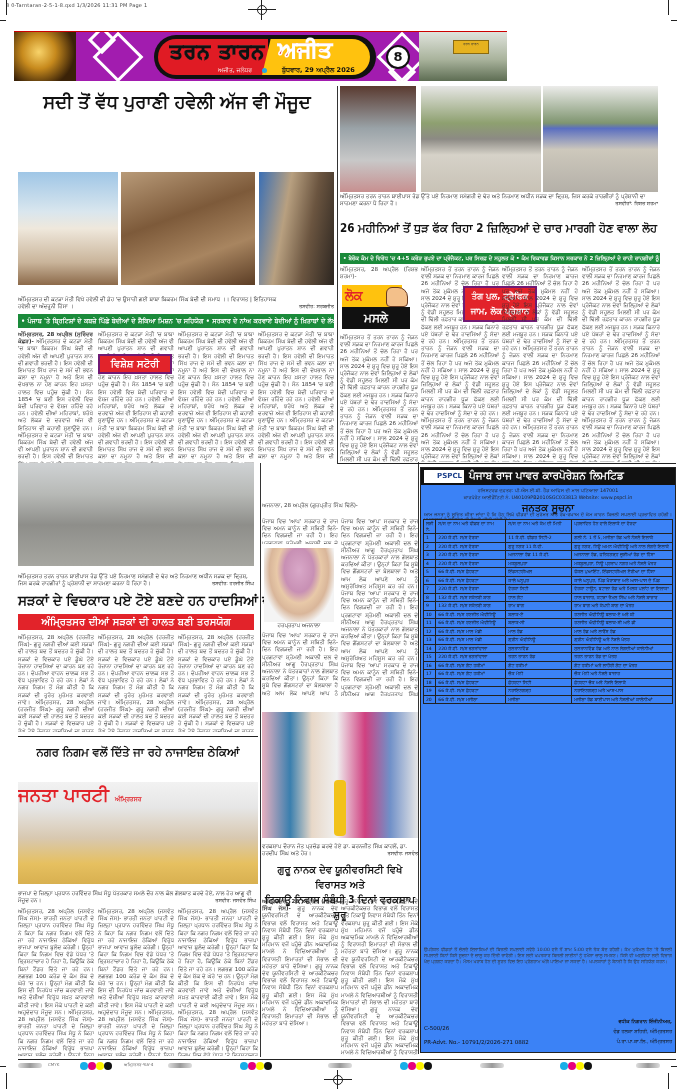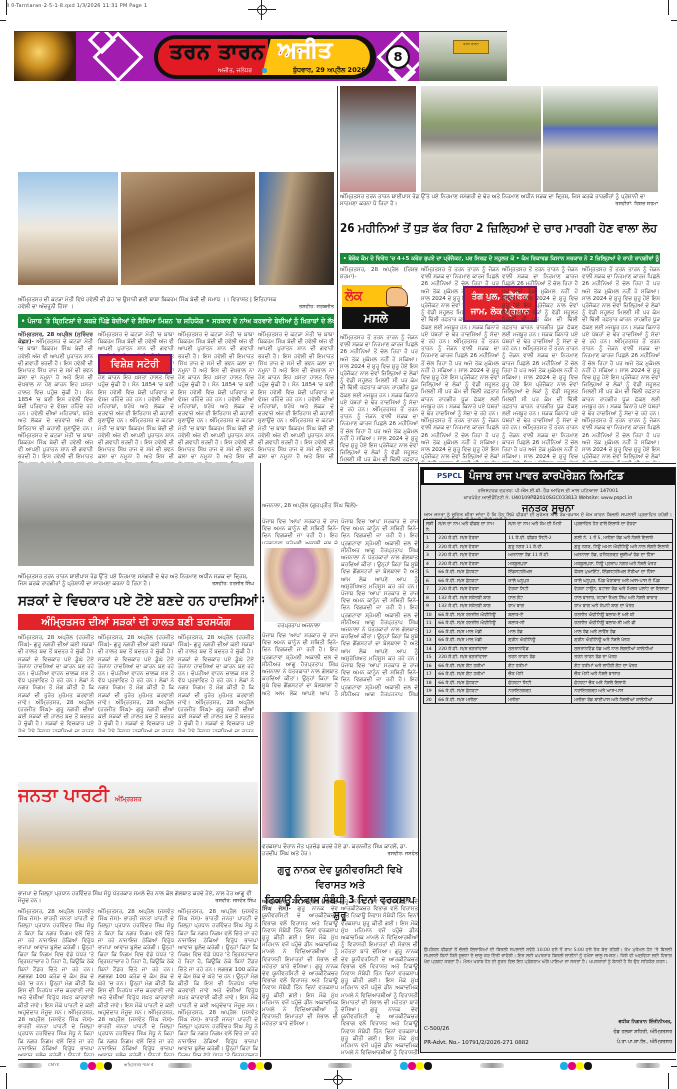--- a/index.html
+++ b/index.html
@@ -18,38 +18,38 @@
   .mh-photo-left { left: 0; top: 0; width: 62px; height: 50px; background: radial-gradient(circle at 40% 40%, #f8d36a 0, #c78a1d 35%, #3a2208 75%); }
   .mh-photo-right { right: 0; top: 0; width: 88px; height: 50px; background: linear-gradient(180deg,#dfe3dc 0,#a9b39c 55%,#5a6a50 100%); }
   .mh-sign { right: 18px; top: 8px; width: 36px; height: 14px; background: #e6b21f; border: 1px solid #8a6a10; font-size: 3.5px; color: #333; text-align: center; line-height: 6px; }
   .mh-diamond { width: 36px; height: 36px; border: 3px solid #fff; transform: rotate(45deg); top: 7px; }
   .mh-pill { left: 140px; top: 3px; width: 222px; height: 44px; border-radius: 22px; background: #111; overflow: hidden; }
   .mh-red { left: 4px; top: 4px; width: 110px; height: 36px; background: #e01b24; border-radius: 18px 0 0 18px; }
   .mh-yellow { left: 108px; top: 4px; width: 108px; height: 36px; background: #ffc20e; border-radius: 0 18px 18px 0; clip-path: polygon(8% 0,100% 0,100% 100%,0 100%); }
   .mh-title1 { left: 16px; top: 4px; font-size: 20px; font-weight: bold; color: #fff; -webkit-text-stroke: 1px #111; letter-spacing: 1px; }
   .mh-title2 { left: 124px; top: 2px; font-size: 22px; font-weight: bold; color: #e01b24; -webkit-text-stroke: 0.8px #fff; }
   .mh-sub1 { left: 64px; top: 31px; font-size: 6px; color: #fff; }
-  .mh-sub2 { left: 128px; top: 31px; font-size: 6.5px; color: #111; font-weight: bold; margin-left: 11px; }
+  .mh-sub2 { left: 128px; top: 31px; font-size: 6.5px; color: #111; font-weight: bold; }
   .mh-dot { left: 108px; top: 33px; width: 5px; height: 5px; border-radius: 50%; background: #27a9e1; }
   .mh-pagecircle { left: 372px; top: 13px; width: 24px; height: 24px; border-radius: 50%; background: #fff; border: 2px solid #111; font-size: 13px; font-weight: bold; text-align: center; line-height: 20px; }
 
   
   .hl-big { font-family: "DejaVu Sans Condensed", "DejaVu Sans", sans-serif; font-weight: bold; color: #111; line-height: 1.05; }
   .img { background: #bbb; overflow: hidden; }
   .caption { font-size: 5.5px; line-height: 7px; color: #222; }
   .credit { font-size: 5px; text-align: right; }
   .green-bar { background: #1a8a3a; color: #fff; font-size: 6.5px; font-weight: bold; white-space: nowrap; overflow: hidden; line-height: 14px; padding-left: 3px; }
   .red-bar { background: #e2232a; color: #fff; font-weight: bold; text-align: center; }
   .body-text { font-size: 5.5px; line-height: 7.2px; color: #333; text-align: justify; overflow: hidden; }
   .col-rule { background: #333; width: 1px; }
   .hr { background: #222; height: 1px; }
   .box-red { background: #e2232a; color: #fff; font-weight: bold; text-align: center; border: 2px solid #701a75; }
 
   
-  .ad { left: 420px; top: 467px; width: 256px; height: 586px; border: 1px solid #222; background: #e5e5e5; }
+  .ad { left: 420px; top: 467px; width: 256px; height: 586px; border: 1px solid #222; background: #3b82f6; }
   .ad-head { left: 0; top: 0; width: 254px; height: 17px; background: #111; }
   .ad-logo { left: 3px; top: 2px; width: 40px; height: 13px; background: #fff; font-size: 7px; font-weight: bold; color: #1b3f8a; line-height: 13px; text-align: right; padding-right: 2px; }
   .ad-title { left: 48px; top: 1px; font-size: 10.5px; font-weight: bold; color: #fff; white-space: nowrap; }
   .ad-line { left: 0; width: 254px; font-size: 4.8px; text-align: center; color: #222; }
   .ad-notice { left: 0; width: 254px; text-align: center; font-size: 10px; font-weight: bold; color: #111; }
   .ad-table { left: 2px; top: 51px; width: 250px; border-collapse: collapse; font-size: 4.5px; }
   .ad-table td, .ad-table th { border: 1px solid #222; padding: 1px 2px; vertical-align: top; text-align: left; font-weight: normal; line-height: 5.5px; }
   .ad-footer-text { left: 3px; top: 479px; width: 248px; height: 75px; font-size: 4.5px; line-height: 6.2px; color: #333; text-align: justify; overflow: hidden; }
   .cmyk-dot { width: 8px; height: 8px; border-radius: 50%; }
   .gray-bar { height: 5px; border-radius: 3px; background: linear-gradient(90deg,#ddd,#999,#ddd); }
@@ -81,20 +81,21 @@
     <div class="abs mh-dot"></div>
     <div class="abs mh-sub2">ਬੁੱਧਵਾਰ, 29 ਅਪ੍ਰੈਲ 2026</div>
   </div>
   <div class="abs mh-pagecircle">8</div>
   <div class="abs mh-photo-right">
     <div class="abs mh-sign">ਤਰਨ ਤਾਰਨ</div>
   </div>
 </div>
 
 <div class="abs hl-big" style="left:22px;top:90px;width:310px;font-size:18px;text-align:center;">
+  <div style="margin-top:3px;">ਸਦੀ ਤੋਂ ਵੱਧ ਪੁਰਾਣੀ ਹਵੇਲੀ ਅੱਜ ਵੀ ਮੌਜੂਦ</div>
 </div>
 <div class="abs img" style="left:18px;top:172px;width:100px;height:113px;background:linear-gradient(180deg,#9fc6e6 0,#d9e6ee 35%,#efe8dc 50%,#c9b49a 80%,#8c6a4a 100%);"></div>
 <div class="abs img" style="left:121px;top:172px;width:134px;height:113px;background:linear-gradient(160deg,#b89a78 0,#7d5a3a 40%,#a88560 70%,#5b3d25 100%);"></div>
 <div class="abs img" style="left:259px;top:172px;width:75px;height:113px;background:linear-gradient(100deg,#3a6fb5 0,#b8a080 35%,#6b5540 65%,#2b2520 100%);"></div>
 <div class="abs caption" style="left:18px;top:296px;width:270px;">ਅੰਮ੍ਰਿਤਸਰ ਦੀ ਕਟੜਾ ਮੋਤੀ ਵਿਖੇ ਹਵੇਲੀ ਦੀ ਡੇਹ 'ਚ ਉਸਾਰੀ ਗਈ ਬਾਬਾ ਬਿਕਰਮ ਸਿੰਘ ਬੇਦੀ ਦੀ ਸਮਾਧ ।। ਵਿਰਾਸਤ | ਇਤਿਹਾਸਕ ਹਵੇਲੀ ਦਾ ਅੰਦਰੂਨੀ ਹਿੱਸਾ ।</div>
 <div class="abs caption credit" style="left:280px;top:303px;width:54px;">ਤਸਵੀਰ: ਸਰਬਜੀਤ</div>
 <div class="abs green-bar" style="left:18px;top:314px;width:316px;">• ਪੰਜਾਬ 'ਤੇ ਬ੍ਰਿਟਿਸ਼ਾਂ ਦੇ ਕਬਜ਼ੇ ਪਿੱਛੇ ਬੇਦੀਆਂ ਦੇ ਸ਼ੈਕਿਆ ਮਿਸ਼ਨ 'ਚ ਸਹਿਯੋਗ  • ਸਰਕਾਰ ਦੇ ਨਾਂਅ ਕਰਵਾਏ ਬੇਦੀਆਂ ਨੂੰ ਖ਼ਿਤਾਬਾਂ ਦੇ ਲੱਖ 'ਚ ਬੇਦੀ ਕੰਮਾ ਦਾ ਇਕੱਠ ਬਣਾਇਆ</div>
 
 <div class="abs body-text" style="left:18px;top:331px;width:75px;height:226px;"><b>ਅੰਮ੍ਰਿਤਸਰ, 28 ਅਪ੍ਰੈਲ (ਸੁਰਿੰਦਰ ਕੋਛੜ)-</b> <span>ਅੰਮ੍ਰਿਤਸਰ ਦੇ ਕਟੜਾ ਮੋਤੀ 'ਚ ਬਾਬਾ ਬਿਕਰਮ ਸਿੰਘ ਬੇਦੀ ਦੀ ਹਵੇਲੀ ਅੱਜ ਵੀ ਆਪਣੀ ਪੁਰਾਤਨ ਸ਼ਾਨ ਦੀ ਗਵਾਹੀ ਭਰਦੀ ਹੈ। ਇਸ ਹਵੇਲੀ ਦੀ ਇਮਾਰਤ ਸਿੱਖ ਰਾਜ ਦੇ ਸਮੇਂ ਦੀ ਭਵਨ ਕਲਾ ਦਾ ਨਮੂਨਾ ਹੈ ਅਤੇ ਇਸ ਦੀ ਦੇਖਭਾਲ ਨਾ ਹੋਣ ਕਾਰਨ ਇਹ ਖ਼ਸਤਾ ਹਾਲਤ ਵਿਚ ਪਹੁੰਚ ਚੁੱਕੀ ਹੈ। ਸੰਨ 1854 'ਚ ਬਣੀ ਇਸ ਹਵੇਲੀ ਵਿਚ ਬੇਦੀ ਪਰਿਵਾਰ ਦੇ ਵੰਸ਼ਜ ਰਹਿੰਦੇ ਰਹੇ ਹਨ। ਹਵੇਲੀ ਦੀਆਂ ਮਹਿਰਾਬਾਂ, ਝਰੋਖੇ ਅਤੇ ਲੱਕੜ ਦੇ ਦਰਵਾਜ਼ੇ ਅੱਜ ਵੀ ਇਤਿਹਾਸ ਦੀ ਕਹਾਣੀ ਸੁਣਾਉਂਦੇ ਹਨ।</span> <span>ਅੰਮ੍ਰਿਤਸਰ ਦੇ ਕਟੜਾ ਮੋਤੀ 'ਚ ਬਾਬਾ ਬਿਕਰਮ ਸਿੰਘ ਬੇਦੀ ਦੀ ਹਵੇਲੀ ਅੱਜ ਵੀ ਆਪਣੀ ਪੁਰਾਤਨ ਸ਼ਾਨ ਦੀ ਗਵਾਹੀ ਭਰਦੀ ਹੈ। ਇਸ ਹਵੇਲੀ ਦੀ ਇਮਾਰਤ ਸਿੱਖ ਰਾਜ ਦੇ ਸਮੇਂ ਦੀ ਭਵਨ ਕਲਾ ਦਾ ਨਮੂਨਾ ਹੈ ਅਤੇ ਇਸ ਦੀ ਦੇਖਭਾਲ ਨਾ ਹੋਣ ਕਾਰਨ ਇਹ ਖ਼ਸਤਾ ਹਾਲਤ ਵਿਚ ਪਹੁੰਚ ਚੁੱਕੀ ਹੈ। ਸੰਨ 1854 'ਚ ਬਣੀ ਇਸ ਹਵੇਲੀ ਵਿਚ ਬੇਦੀ ਪਰਿਵਾਰ ਦੇ ਵੰਸ਼ਜ ਰਹਿੰਦੇ ਰਹੇ ਹਨ। ਹਵੇਲੀ ਦੀਆਂ ਮਹਿਰਾਬਾਂ, ਝਰੋਖੇ ਅਤੇ ਲੱਕੜ ਦੇ ਦਰਵਾਜ਼ੇ ਅੱਜ ਵੀ ਇਤਿਹਾਸ ਦੀ ਕਹਾਣੀ ਸੁਣਾਉਂਦੇ ਹਨ।</span></div>
 <div class="abs body-text" style="left:98px;top:331px;width:76px;height:226px;"><span>ਅੰਮ੍ਰਿਤਸਰ ਦੇ ਕਟੜਾ ਮੋਤੀ 'ਚ ਬਾਬਾ ਬਿਕਰਮ ਸਿੰਘ ਬੇਦੀ ਦੀ ਹਵੇਲੀ ਅੱਜ ਵੀ ਆਪਣੀ ਪੁਰਾਤਨ ਸ਼ਾਨ ਦੀ ਗਵਾਹੀ ਭਰਦੀ ਹੈ। ਇਸ ਹਵੇਲੀ ਦੀ ਇਮਾਰਤ ਸਿੱਖ ਰਾਜ ਦੇ ਸਮੇਂ ਦੀ ਭਵਨ ਕਲਾ ਦਾ ਨਮੂਨਾ ਹੈ ਅਤੇ ਇਸ ਦੀ ਦੇਖਭਾਲ ਨਾ ਹੋਣ ਕਾਰਨ ਇਹ ਖ਼ਸਤਾ ਹਾਲਤ ਵਿਚ ਪਹੁੰਚ ਚੁੱਕੀ ਹੈ। ਸੰਨ 1854 'ਚ ਬਣੀ ਇਸ ਹਵੇਲੀ ਵਿਚ ਬੇਦੀ ਪਰਿਵਾਰ ਦੇ ਵੰਸ਼ਜ ਰਹਿੰਦੇ ਰਹੇ ਹਨ। ਹਵੇਲੀ ਦੀਆਂ ਮਹਿਰਾਬਾਂ, ਝਰੋਖੇ ਅਤੇ ਲੱਕੜ ਦੇ ਦਰਵਾਜ਼ੇ ਅੱਜ ਵੀ ਇਤਿਹਾਸ ਦੀ ਕਹਾਣੀ ਸੁਣਾਉਂਦੇ ਹਨ।</span> <span>ਅੰਮ੍ਰਿਤਸਰ ਦੇ ਕਟੜਾ ਮੋਤੀ 'ਚ ਬਾਬਾ ਬਿਕਰਮ ਸਿੰਘ ਬੇਦੀ ਦੀ ਹਵੇਲੀ ਅੱਜ ਵੀ ਆਪਣੀ ਪੁਰਾਤਨ ਸ਼ਾਨ ਦੀ ਗਵਾਹੀ ਭਰਦੀ ਹੈ। ਇਸ ਹਵੇਲੀ ਦੀ ਇਮਾਰਤ ਸਿੱਖ ਰਾਜ ਦੇ ਸਮੇਂ ਦੀ ਭਵਨ ਕਲਾ ਦਾ ਨਮੂਨਾ ਹੈ ਅਤੇ ਇਸ ਦੀ ਦੇਖਭਾਲ ਨਾ ਹੋਣ ਕਾਰਨ ਇਹ ਖ਼ਸਤਾ ਹਾਲਤ ਵਿਚ ਪਹੁੰਚ ਚੁੱਕੀ ਹੈ। ਸੰਨ 1854 'ਚ ਬਣੀ ਇਸ ਹਵੇਲੀ ਵਿਚ ਬੇਦੀ ਪਰਿਵਾਰ ਦੇ ਵੰਸ਼ਜ ਰਹਿੰਦੇ ਰਹੇ ਹਨ। ਹਵੇਲੀ ਦੀਆਂ ਮਹਿਰਾਬਾਂ, ਝਰੋਖੇ ਅਤੇ ਲੱਕੜ ਦੇ ਦਰਵਾਜ਼ੇ ਅੱਜ ਵੀ ਇਤਿਹਾਸ ਦੀ ਕਹਾਣੀ ਸੁਣਾਉਂਦੇ ਹਨ।</span></div>
@@ -106,20 +107,21 @@
 <div class="abs caption" style="left:18px;top:573px;width:236px;">ਅੰਮ੍ਰਿਤਸਰ ਤਰਨ ਤਾਰਨ ਬਾਈਪਾਸ ਰੋਡ ਉੱਤੇ ਪਏ ਨਿਰਮਾਣ ਸਮੱਗਰੀ ਦੇ ਢੇਰ ਅਤੇ ਨਿਰਮਾਣ ਅਧੀਨ ਸੜਕ ਦਾ ਦ੍ਰਿਸ਼, ਜਿਸ ਕਰਕੇ ਰਾਹਗੀਰਾਂ ਨੂੰ ਪ੍ਰੇਸ਼ਾਨੀ ਦਾ ਸਾਹਮਣਾ ਕਰਨਾ ਪੈ ਰਿਹਾ ਹੈ।</div>
 <div class="abs caption credit" style="left:180px;top:580px;width:74px;">ਤਸਵੀਰ: ਹਰਜੀਤ ਸਿੰਘ</div>
 <div class="abs hl-big" style="left:18px;top:593px;width:240px;font-size:13.5px;white-space:nowrap;">ਸੜਕਾਂ ਦੇ ਵਿਚਕਾਰ ਪਏ ਟੋਏ ਬਣਦੇ ਹਨ ਹਾਦਸਿਆਂ ਦਾ ਸਬੱਬ</div>
 <div class="abs red-bar" style="left:18px;top:614px;width:236px;height:16px;font-size:10px;line-height:16px;">ਅੰਮ੍ਰਿਤਸਰ ਦੀਆਂ ਸੜਕਾਂ ਦੀ ਹਾਲਤ ਬਣੀ ਤਰਸਯੋਗ</div>
 <div class="abs body-text" style="left:18px;top:634px;width:76px;height:98px;"><span>ਅੰਮ੍ਰਿਤਸਰ, 28 ਅਪ੍ਰੈਲ (ਹਰਜੀਤ ਸਿੰਘ)- ਗੁਰੂ ਨਗਰੀ ਦੀਆਂ ਕਈ ਸੜਕਾਂ ਦੀ ਹਾਲਤ ਬਦ ਤੋਂ ਬਦਤਰ ਹੋ ਚੁੱਕੀ ਹੈ। ਸੜਕਾਂ ਦੇ ਵਿਚਕਾਰ ਪਏ ਡੂੰਘੇ ਟੋਏ ਰੋਜ਼ਾਨਾ ਹਾਦਸਿਆਂ ਦਾ ਕਾਰਨ ਬਣ ਰਹੇ ਹਨ। ਦੋਪਹੀਆ ਵਾਹਨ ਚਾਲਕ ਸਭ ਤੋਂ ਵੱਧ ਪ੍ਰਭਾਵਿਤ ਹੋ ਰਹੇ ਹਨ। ਲੋਕਾਂ ਨੇ ਨਗਰ ਨਿਗਮ ਤੋਂ ਮੰਗ ਕੀਤੀ ਹੈ ਕਿ ਸੜਕਾਂ ਦੀ ਤੁਰੰਤ ਮੁਰੰਮਤ ਕਰਵਾਈ ਜਾਵੇ।</span> <span>ਅੰਮ੍ਰਿਤਸਰ, 28 ਅਪ੍ਰੈਲ (ਹਰਜੀਤ ਸਿੰਘ)- ਗੁਰੂ ਨਗਰੀ ਦੀਆਂ ਕਈ ਸੜਕਾਂ ਦੀ ਹਾਲਤ ਬਦ ਤੋਂ ਬਦਤਰ ਹੋ ਚੁੱਕੀ ਹੈ। ਸੜਕਾਂ ਦੇ ਵਿਚਕਾਰ ਪਏ ਡੂੰਘੇ ਟੋਏ ਰੋਜ਼ਾਨਾ ਹਾਦਸਿਆਂ ਦਾ ਕਾਰਨ ਬਣ ਰਹੇ ਹਨ। ਦੋਪਹੀਆ ਵਾਹਨ ਚਾਲਕ ਸਭ ਤੋਂ ਵੱਧ ਪ੍ਰਭਾਵਿਤ ਹੋ ਰਹੇ ਹਨ। ਲੋਕਾਂ ਨੇ ਨਗਰ ਨਿਗਮ ਤੋਂ ਮੰਗ ਕੀਤੀ ਹੈ ਕਿ ਸੜਕਾਂ ਦੀ ਤੁਰੰਤ ਮੁਰੰਮਤ ਕਰਵਾਈ ਜਾਵੇ।</span></div>
 <div class="abs body-text" style="left:98px;top:634px;width:76px;height:98px;"><span>ਅੰਮ੍ਰਿਤਸਰ, 28 ਅਪ੍ਰੈਲ (ਹਰਜੀਤ ਸਿੰਘ)- ਗੁਰੂ ਨਗਰੀ ਦੀਆਂ ਕਈ ਸੜਕਾਂ ਦੀ ਹਾਲਤ ਬਦ ਤੋਂ ਬਦਤਰ ਹੋ ਚੁੱਕੀ ਹੈ। ਸੜਕਾਂ ਦੇ ਵਿਚਕਾਰ ਪਏ ਡੂੰਘੇ ਟੋਏ ਰੋਜ਼ਾਨਾ ਹਾਦਸਿਆਂ ਦਾ ਕਾਰਨ ਬਣ ਰਹੇ ਹਨ। ਦੋਪਹੀਆ ਵਾਹਨ ਚਾਲਕ ਸਭ ਤੋਂ ਵੱਧ ਪ੍ਰਭਾਵਿਤ ਹੋ ਰਹੇ ਹਨ। ਲੋਕਾਂ ਨੇ ਨਗਰ ਨਿਗਮ ਤੋਂ ਮੰਗ ਕੀਤੀ ਹੈ ਕਿ ਸੜਕਾਂ ਦੀ ਤੁਰੰਤ ਮੁਰੰਮਤ ਕਰਵਾਈ ਜਾਵੇ।</span> <span>ਅੰਮ੍ਰਿਤਸਰ, 28 ਅਪ੍ਰੈਲ (ਹਰਜੀਤ ਸਿੰਘ)- ਗੁਰੂ ਨਗਰੀ ਦੀਆਂ ਕਈ ਸੜਕਾਂ ਦੀ ਹਾਲਤ ਬਦ ਤੋਂ ਬਦਤਰ ਹੋ ਚੁੱਕੀ ਹੈ। ਸੜਕਾਂ ਦੇ ਵਿਚਕਾਰ ਪਏ ਡੂੰਘੇ ਟੋਏ ਰੋਜ਼ਾਨਾ ਹਾਦਸਿਆਂ ਦਾ ਕਾਰਨ ਬਣ ਰਹੇ ਹਨ। ਦੋਪਹੀਆ ਵਾਹਨ ਚਾਲਕ ਸਭ ਤੋਂ ਵੱਧ ਪ੍ਰਭਾਵਿਤ ਹੋ ਰਹੇ ਹਨ। ਲੋਕਾਂ ਨੇ ਨਗਰ ਨਿਗਮ ਤੋਂ ਮੰਗ ਕੀਤੀ ਹੈ ਕਿ ਸੜਕਾਂ ਦੀ ਤੁਰੰਤ ਮੁਰੰਮਤ ਕਰਵਾਈ ਜਾਵੇ।</span></div>
 <div class="abs body-text" style="left:178px;top:634px;width:76px;height:98px;"><span>ਅੰਮ੍ਰਿਤਸਰ, 28 ਅਪ੍ਰੈਲ (ਹਰਜੀਤ ਸਿੰਘ)- ਗੁਰੂ ਨਗਰੀ ਦੀਆਂ ਕਈ ਸੜਕਾਂ ਦੀ ਹਾਲਤ ਬਦ ਤੋਂ ਬਦਤਰ ਹੋ ਚੁੱਕੀ ਹੈ। ਸੜਕਾਂ ਦੇ ਵਿਚਕਾਰ ਪਏ ਡੂੰਘੇ ਟੋਏ ਰੋਜ਼ਾਨਾ ਹਾਦਸਿਆਂ ਦਾ ਕਾਰਨ ਬਣ ਰਹੇ ਹਨ। ਦੋਪਹੀਆ ਵਾਹਨ ਚਾਲਕ ਸਭ ਤੋਂ ਵੱਧ ਪ੍ਰਭਾਵਿਤ ਹੋ ਰਹੇ ਹਨ। ਲੋਕਾਂ ਨੇ ਨਗਰ ਨਿਗਮ ਤੋਂ ਮੰਗ ਕੀਤੀ ਹੈ ਕਿ ਸੜਕਾਂ ਦੀ ਤੁਰੰਤ ਮੁਰੰਮਤ ਕਰਵਾਈ ਜਾਵੇ।</span> <span>ਅੰਮ੍ਰਿਤਸਰ, 28 ਅਪ੍ਰੈਲ (ਹਰਜੀਤ ਸਿੰਘ)- ਗੁਰੂ ਨਗਰੀ ਦੀਆਂ ਕਈ ਸੜਕਾਂ ਦੀ ਹਾਲਤ ਬਦ ਤੋਂ ਬਦਤਰ ਹੋ ਚੁੱਕੀ ਹੈ। ਸੜਕਾਂ ਦੇ ਵਿਚਕਾਰ ਪਏ ਡੂੰਘੇ ਟੋਏ ਰੋਜ਼ਾਨਾ ਹਾਦਸਿਆਂ ਦਾ ਕਾਰਨ ਬਣ ਰਹੇ ਹਨ। ਦੋਪਹੀਆ ਵਾਹਨ ਚਾਲਕ ਸਭ ਤੋਂ ਵੱਧ ਪ੍ਰਭਾਵਿਤ ਹੋ ਰਹੇ ਹਨ। ਲੋਕਾਂ ਨੇ ਨਗਰ ਨਿਗਮ ਤੋਂ ਮੰਗ ਕੀਤੀ ਹੈ ਕਿ ਸੜਕਾਂ ਦੀ ਤੁਰੰਤ ਮੁਰੰਮਤ ਕਰਵਾਈ ਜਾਵੇ।</span></div>
 <div class="abs hr" style="left:18px;top:736px;width:240px;"></div>
 
 <div class="abs hl-big" style="left:18px;top:744px;width:240px;font-size:11.5px;text-align:center;line-height:16px;">
+  <div>ਨਗਰ ਨਿਗਮ ਵਲੋਂ ਦਿੱਤੇ ਜਾ ਰਹੇ ਨਾਜਾਇਜ਼ ਠੇਕਿਆਂ</div>
 </div>
 <div class="abs img" style="left:18px;top:782px;width:240px;height:102px;background:linear-gradient(180deg,#f2f2f2 0,#e6e6e6 25%,#d8c8b0 55%,#e6c060 80%,#d8b050 100%);">
   <div class="abs" style="left:0;top:2px;font-size:18px;font-weight:bold;color:#e2232a;white-space:nowrap;"><span>ਜਨਤਾ ਪਾਰਟੀ</span> <span style="font-size:6px;color:#e2232a;">ਅੰਮ੍ਰਿਤਸਰ</span></div>
 </div>
 <div class="abs caption" style="left:18px;top:890px;width:240px;">ਭਾਜਪਾ ਦੇ ਜ਼ਿਲ੍ਹਾ ਪ੍ਰਧਾਨ ਹਰਵਿੰਦਰ ਸਿੰਘ ਸੰਧੂ ਪੱਤਰਕਾਰ ਸਮਲੇ ਦੌਰ ਨਾਲ ਕੋਲ ਗੱਲਬਾਤ ਕਰਦੇ ਹੋਏ, ਨਾਲ ਹੋਰ ਆਗੂ ਵੀ ਮੌਜੂਦ ਹਨ।</div>
 <div class="abs caption credit" style="left:180px;top:897px;width:76px;">ਤਸਵੀਰ: ਜਸਵੰਤ ਸਿੰਘ</div>
 <div class="abs body-text" style="left:18px;top:908px;width:76px;height:148px;"><span>ਅੰਮ੍ਰਿਤਸਰ, 28 ਅਪ੍ਰੈਲ (ਜਸਵੰਤ ਸਿੰਘ ਜੱਸ)- ਭਾਰਤੀ ਜਨਤਾ ਪਾਰਟੀ ਦੇ ਜ਼ਿਲ੍ਹਾ ਪ੍ਰਧਾਨ ਹਰਵਿੰਦਰ ਸਿੰਘ ਸੰਧੂ ਨੇ ਕਿਹਾ ਕਿ ਨਗਰ ਨਿਗਮ ਵਲੋਂ ਦਿੱਤੇ ਜਾ ਰਹੇ ਨਾਜਾਇਜ਼ ਠੇਕਿਆਂ ਵਿਰੁੱਧ ਭਾਜਪਾ ਆਵਾਜ਼ ਬੁਲੰਦ ਕਰੇਗੀ। ਉਨ੍ਹਾਂ ਕਿਹਾ ਕਿ ਨਿਗਮ ਵਿਚ ਵੱਡੇ ਪੱਧਰ 'ਤੇ ਭ੍ਰਿਸ਼ਟਾਚਾਰ ਹੋ ਰਿਹਾ ਹੈ, ਕਿਉਂਕਿ ਠੇਕੇ ਬਿਨਾਂ ਟੈਂਡਰ ਦਿੱਤੇ ਜਾ ਰਹੇ ਹਨ। ਲਗਭਗ 100 ਕਰੋੜ ਦੇ ਕੰਮ ਸ਼ੱਕ ਦੇ ਘੇਰੇ 'ਚ ਹਨ। ਉਨ੍ਹਾਂ ਮੰਗ ਕੀਤੀ ਕਿ ਇਸ ਦੀ ਨਿਰਪੱਖ ਜਾਂਚ ਕਰਵਾਈ ਜਾਵੇ ਅਤੇ ਦੋਸ਼ੀਆਂ ਵਿਰੁੱਧ ਸਖ਼ਤ ਕਾਰਵਾਈ ਕੀਤੀ ਜਾਵੇ। ਇਸ ਮੌਕੇ ਪਾਰਟੀ ਦੇ ਕਈ ਅਹੁਦੇਦਾਰ ਮੌਜੂਦ ਸਨ।</span> <span>ਅੰਮ੍ਰਿਤਸਰ, 28 ਅਪ੍ਰੈਲ (ਜਸਵੰਤ ਸਿੰਘ ਜੱਸ)- ਭਾਰਤੀ ਜਨਤਾ ਪਾਰਟੀ ਦੇ ਜ਼ਿਲ੍ਹਾ ਪ੍ਰਧਾਨ ਹਰਵਿੰਦਰ ਸਿੰਘ ਸੰਧੂ ਨੇ ਕਿਹਾ ਕਿ ਨਗਰ ਨਿਗਮ ਵਲੋਂ ਦਿੱਤੇ ਜਾ ਰਹੇ ਨਾਜਾਇਜ਼ ਠੇਕਿਆਂ ਵਿਰੁੱਧ ਭਾਜਪਾ ਆਵਾਜ਼ ਬੁਲੰਦ ਕਰੇਗੀ। ਉਨ੍ਹਾਂ ਕਿਹਾ ਕਿ ਨਿਗਮ ਵਿਚ ਵੱਡੇ ਪੱਧਰ 'ਤੇ ਭ੍ਰਿਸ਼ਟਾਚਾਰ ਹੋ ਰਿਹਾ ਹੈ, ਕਿਉਂਕਿ ਠੇਕੇ ਬਿਨਾਂ ਟੈਂਡਰ ਦਿੱਤੇ ਜਾ ਰਹੇ ਹਨ। ਲਗਭਗ 100 ਕਰੋੜ ਦੇ ਕੰਮ ਸ਼ੱਕ ਦੇ ਘੇਰੇ 'ਚ ਹਨ। ਉਨ੍ਹਾਂ ਮੰਗ ਕੀਤੀ ਕਿ ਇਸ ਦੀ ਨਿਰਪੱਖ ਜਾਂਚ ਕਰਵਾਈ ਜਾਵੇ ਅਤੇ ਦੋਸ਼ੀਆਂ ਵਿਰੁੱਧ ਸਖ਼ਤ ਕਾਰਵਾਈ ਕੀਤੀ ਜਾਵੇ। ਇਸ ਮੌਕੇ ਪਾਰਟੀ ਦੇ ਕਈ ਅਹੁਦੇਦਾਰ ਮੌਜੂਦ ਸਨ।</span></div>
 <div class="abs body-text" style="left:98px;top:908px;width:76px;height:148px;"><span>ਅੰਮ੍ਰਿਤਸਰ, 28 ਅਪ੍ਰੈਲ (ਜਸਵੰਤ ਸਿੰਘ ਜੱਸ)- ਭਾਰਤੀ ਜਨਤਾ ਪਾਰਟੀ ਦੇ ਜ਼ਿਲ੍ਹਾ ਪ੍ਰਧਾਨ ਹਰਵਿੰਦਰ ਸਿੰਘ ਸੰਧੂ ਨੇ ਕਿਹਾ ਕਿ ਨਗਰ ਨਿਗਮ ਵਲੋਂ ਦਿੱਤੇ ਜਾ ਰਹੇ ਨਾਜਾਇਜ਼ ਠੇਕਿਆਂ ਵਿਰੁੱਧ ਭਾਜਪਾ ਆਵਾਜ਼ ਬੁਲੰਦ ਕਰੇਗੀ। ਉਨ੍ਹਾਂ ਕਿਹਾ ਕਿ ਨਿਗਮ ਵਿਚ ਵੱਡੇ ਪੱਧਰ 'ਤੇ ਭ੍ਰਿਸ਼ਟਾਚਾਰ ਹੋ ਰਿਹਾ ਹੈ, ਕਿਉਂਕਿ ਠੇਕੇ ਬਿਨਾਂ ਟੈਂਡਰ ਦਿੱਤੇ ਜਾ ਰਹੇ ਹਨ। ਲਗਭਗ 100 ਕਰੋੜ ਦੇ ਕੰਮ ਸ਼ੱਕ ਦੇ ਘੇਰੇ 'ਚ ਹਨ। ਉਨ੍ਹਾਂ ਮੰਗ ਕੀਤੀ ਕਿ ਇਸ ਦੀ ਨਿਰਪੱਖ ਜਾਂਚ ਕਰਵਾਈ ਜਾਵੇ ਅਤੇ ਦੋਸ਼ੀਆਂ ਵਿਰੁੱਧ ਸਖ਼ਤ ਕਾਰਵਾਈ ਕੀਤੀ ਜਾਵੇ। ਇਸ ਮੌਕੇ ਪਾਰਟੀ ਦੇ ਕਈ ਅਹੁਦੇਦਾਰ ਮੌਜੂਦ ਸਨ।</span> <span>ਅੰਮ੍ਰਿਤਸਰ, 28 ਅਪ੍ਰੈਲ (ਜਸਵੰਤ ਸਿੰਘ ਜੱਸ)- ਭਾਰਤੀ ਜਨਤਾ ਪਾਰਟੀ ਦੇ ਜ਼ਿਲ੍ਹਾ ਪ੍ਰਧਾਨ ਹਰਵਿੰਦਰ ਸਿੰਘ ਸੰਧੂ ਨੇ ਕਿਹਾ ਕਿ ਨਗਰ ਨਿਗਮ ਵਲੋਂ ਦਿੱਤੇ ਜਾ ਰਹੇ ਨਾਜਾਇਜ਼ ਠੇਕਿਆਂ ਵਿਰੁੱਧ ਭਾਜਪਾ ਆਵਾਜ਼ ਬੁਲੰਦ ਕਰੇਗੀ। ਉਨ੍ਹਾਂ ਕਿਹਾ ਕਿ ਨਿਗਮ ਵਿਚ ਵੱਡੇ ਪੱਧਰ 'ਤੇ ਭ੍ਰਿਸ਼ਟਾਚਾਰ ਹੋ ਰਿਹਾ ਹੈ, ਕਿਉਂਕਿ ਠੇਕੇ ਬਿਨਾਂ ਟੈਂਡਰ ਦਿੱਤੇ ਜਾ ਰਹੇ ਹਨ। ਲਗਭਗ 100 ਕਰੋੜ ਦੇ ਕੰਮ ਸ਼ੱਕ ਦੇ ਘੇਰੇ 'ਚ ਹਨ। ਉਨ੍ਹਾਂ ਮੰਗ ਕੀਤੀ ਕਿ ਇਸ ਦੀ ਨਿਰਪੱਖ ਜਾਂਚ ਕਰਵਾਈ ਜਾਵੇ ਅਤੇ ਦੋਸ਼ੀਆਂ ਵਿਰੁੱਧ ਸਖ਼ਤ ਕਾਰਵਾਈ ਕੀਤੀ ਜਾਵੇ। ਇਸ ਮੌਕੇ ਪਾਰਟੀ ਦੇ ਕਈ ਅਹੁਦੇਦਾਰ ਮੌਜੂਦ ਸਨ।</span></div>
 <div class="abs body-text" style="left:178px;top:908px;width:80px;height:148px;"><span>ਅੰਮ੍ਰਿਤਸਰ, 28 ਅਪ੍ਰੈਲ (ਜਸਵੰਤ ਸਿੰਘ ਜੱਸ)- ਭਾਰਤੀ ਜਨਤਾ ਪਾਰਟੀ ਦੇ ਜ਼ਿਲ੍ਹਾ ਪ੍ਰਧਾਨ ਹਰਵਿੰਦਰ ਸਿੰਘ ਸੰਧੂ ਨੇ ਕਿਹਾ ਕਿ ਨਗਰ ਨਿਗਮ ਵਲੋਂ ਦਿੱਤੇ ਜਾ ਰਹੇ ਨਾਜਾਇਜ਼ ਠੇਕਿਆਂ ਵਿਰੁੱਧ ਭਾਜਪਾ ਆਵਾਜ਼ ਬੁਲੰਦ ਕਰੇਗੀ। ਉਨ੍ਹਾਂ ਕਿਹਾ ਕਿ ਨਿਗਮ ਵਿਚ ਵੱਡੇ ਪੱਧਰ 'ਤੇ ਭ੍ਰਿਸ਼ਟਾਚਾਰ ਹੋ ਰਿਹਾ ਹੈ, ਕਿਉਂਕਿ ਠੇਕੇ ਬਿਨਾਂ ਟੈਂਡਰ ਦਿੱਤੇ ਜਾ ਰਹੇ ਹਨ। ਲਗਭਗ 100 ਕਰੋੜ ਦੇ ਕੰਮ ਸ਼ੱਕ ਦੇ ਘੇਰੇ 'ਚ ਹਨ। ਉਨ੍ਹਾਂ ਮੰਗ ਕੀਤੀ ਕਿ ਇਸ ਦੀ ਨਿਰਪੱਖ ਜਾਂਚ ਕਰਵਾਈ ਜਾਵੇ ਅਤੇ ਦੋਸ਼ੀਆਂ ਵਿਰੁੱਧ ਸਖ਼ਤ ਕਾਰਵਾਈ ਕੀਤੀ ਜਾਵੇ। ਇਸ ਮੌਕੇ ਪਾਰਟੀ ਦੇ ਕਈ ਅਹੁਦੇਦਾਰ ਮੌਜੂਦ ਸਨ।</span> <span>ਅੰਮ੍ਰਿਤਸਰ, 28 ਅਪ੍ਰੈਲ (ਜਸਵੰਤ ਸਿੰਘ ਜੱਸ)- ਭਾਰਤੀ ਜਨਤਾ ਪਾਰਟੀ ਦੇ ਜ਼ਿਲ੍ਹਾ ਪ੍ਰਧਾਨ ਹਰਵਿੰਦਰ ਸਿੰਘ ਸੰਧੂ ਨੇ ਕਿਹਾ ਕਿ ਨਗਰ ਨਿਗਮ ਵਲੋਂ ਦਿੱਤੇ ਜਾ ਰਹੇ ਨਾਜਾਇਜ਼ ਠੇਕਿਆਂ ਵਿਰੁੱਧ ਭਾਜਪਾ ਆਵਾਜ਼ ਬੁਲੰਦ ਕਰੇਗੀ। ਉਨ੍ਹਾਂ ਕਿਹਾ ਕਿ ਨਿਗਮ ਵਿਚ ਵੱਡੇ ਪੱਧਰ 'ਤੇ ਭ੍ਰਿਸ਼ਟਾਚਾਰ ਹੋ ਰਿਹਾ ਹੈ, ਕਿਉਂਕਿ ਠੇਕੇ ਬਿਨਾਂ ਟੈਂਡਰ ਦਿੱਤੇ ਜਾ ਰਹੇ ਹਨ। ਲਗਭਗ 100 ਕਰੋੜ ਦੇ ਕੰਮ ਸ਼ੱਕ ਦੇ ਘੇਰੇ 'ਚ ਹਨ। ਉਨ੍ਹਾਂ ਮੰਗ ਕੀਤੀ ਕਿ ਇਸ ਦੀ ਨਿਰਪੱਖ ਜਾਂਚ ਕਰਵਾਈ ਜਾਵੇ ਅਤੇ ਦੋਸ਼ੀਆਂ ਵਿਰੁੱਧ ਸਖ਼ਤ ਕਾਰਵਾਈ ਕੀਤੀ ਜਾਵੇ। ਇਸ ਮੌਕੇ ਪਾਰਟੀ ਦੇ ਕਈ ਅਹੁਦੇਦਾਰ ਮੌਜੂਦ ਸਨ।</span></div>
 

